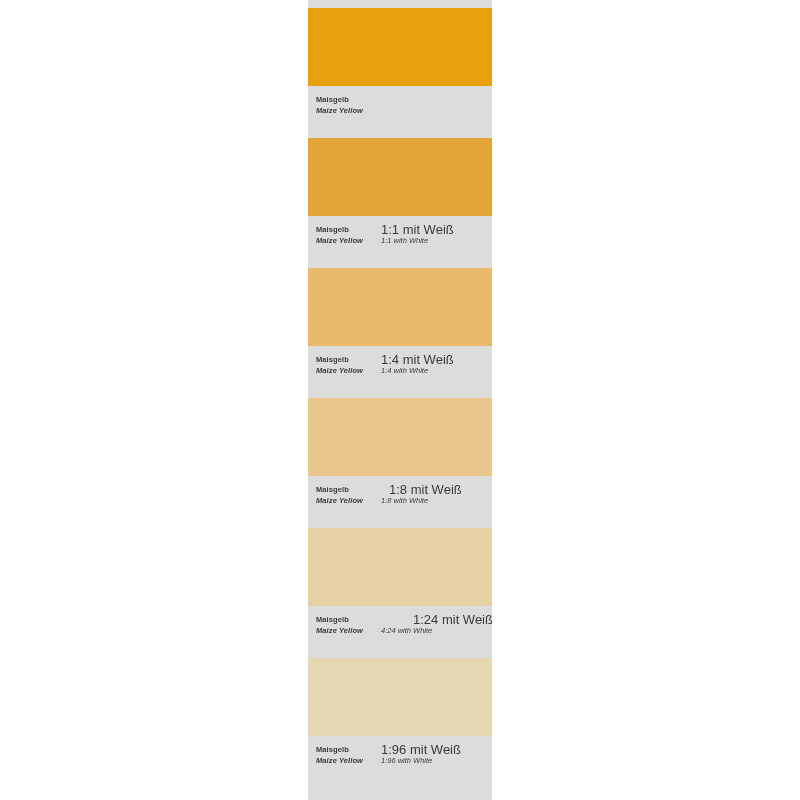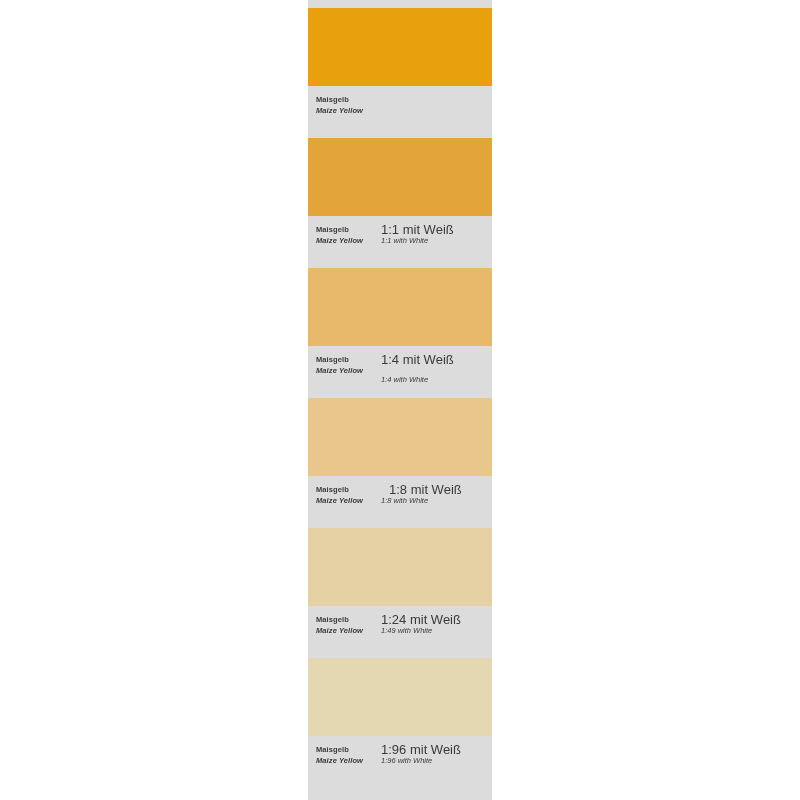--- a/index.html
+++ b/index.html
@@ -144,21 +144,21 @@
 
   <div class="unit">
     <div class="swatch" style="background-color: rgb(232, 185, 106);"></div>
     <div class="labelband" style="background-color: rgb(220, 220, 220);">
       <div class="lbl-left">
         <div class="name-de" style="color: rgb(58, 58, 58);">Maisgelb</div>
         <div class="name-en" style="color: rgb(58, 58, 58);">Maize Yellow</div>
       </div>
       <div class="lbl-right">
         <div class="ratio-de" style="color: rgb(58, 58, 58);">1:4 mit Weiß</div>
-        <div class="ratio-en" style="color: rgb(58, 58, 58); margin-top: 9px;">1:4 with White</div>
+        <div class="ratio-en" style="color: rgb(58, 58, 58);">1:4 with White</div>
       </div>
     </div>
   </div>
 
   <div class="unit">
     <div class="swatch" style="background-color: rgb(232, 198, 140);"></div>
     <div class="labelband" style="background-color: rgb(220, 220, 220);">
       <div class="lbl-left">
         <div class="name-de" style="color: rgb(58, 58, 58);">Maisgelb</div>
         <div class="name-en" style="color: rgb(58, 58, 58);">Maize Yellow</div>
@@ -171,22 +171,22 @@
   </div>
 
   <div class="unit">
     <div class="swatch" style="background-color: rgb(230, 209, 165);"></div>
     <div class="labelband" style="background-color: rgb(220, 220, 220);">
       <div class="lbl-left">
         <div class="name-de" style="color: rgb(58, 58, 58);">Maisgelb</div>
         <div class="name-en" style="color: rgb(58, 58, 58);">Maize Yellow</div>
       </div>
       <div class="lbl-right">
-        <div class="ratio-de" style="color: rgb(58, 58, 58);">1:24 mit Weiß</div>
-        <div class="ratio-en" style="color: rgb(58, 58, 58);">1:49 with White</div>
+        <div class="ratio-de" style="color: rgb(58, 58, 58); margin-left: 32px;">1:24 mit Weiß</div>
+        <div class="ratio-en" style="color: rgb(58, 58, 58);">4:24 with White</div>
       </div>
     </div>
   </div>
 
   <div class="unit">
     <div class="swatch" style="background-color: rgb(228, 216, 178);"></div>
     <div class="labelband" style="background-color: rgb(220, 220, 220);">
       <div class="lbl-left">
         <div class="name-de" style="color: rgb(58, 58, 58);">Maisgelb</div>
         <div class="name-en" style="color: rgb(58, 58, 58);">Maize Yellow</div>

